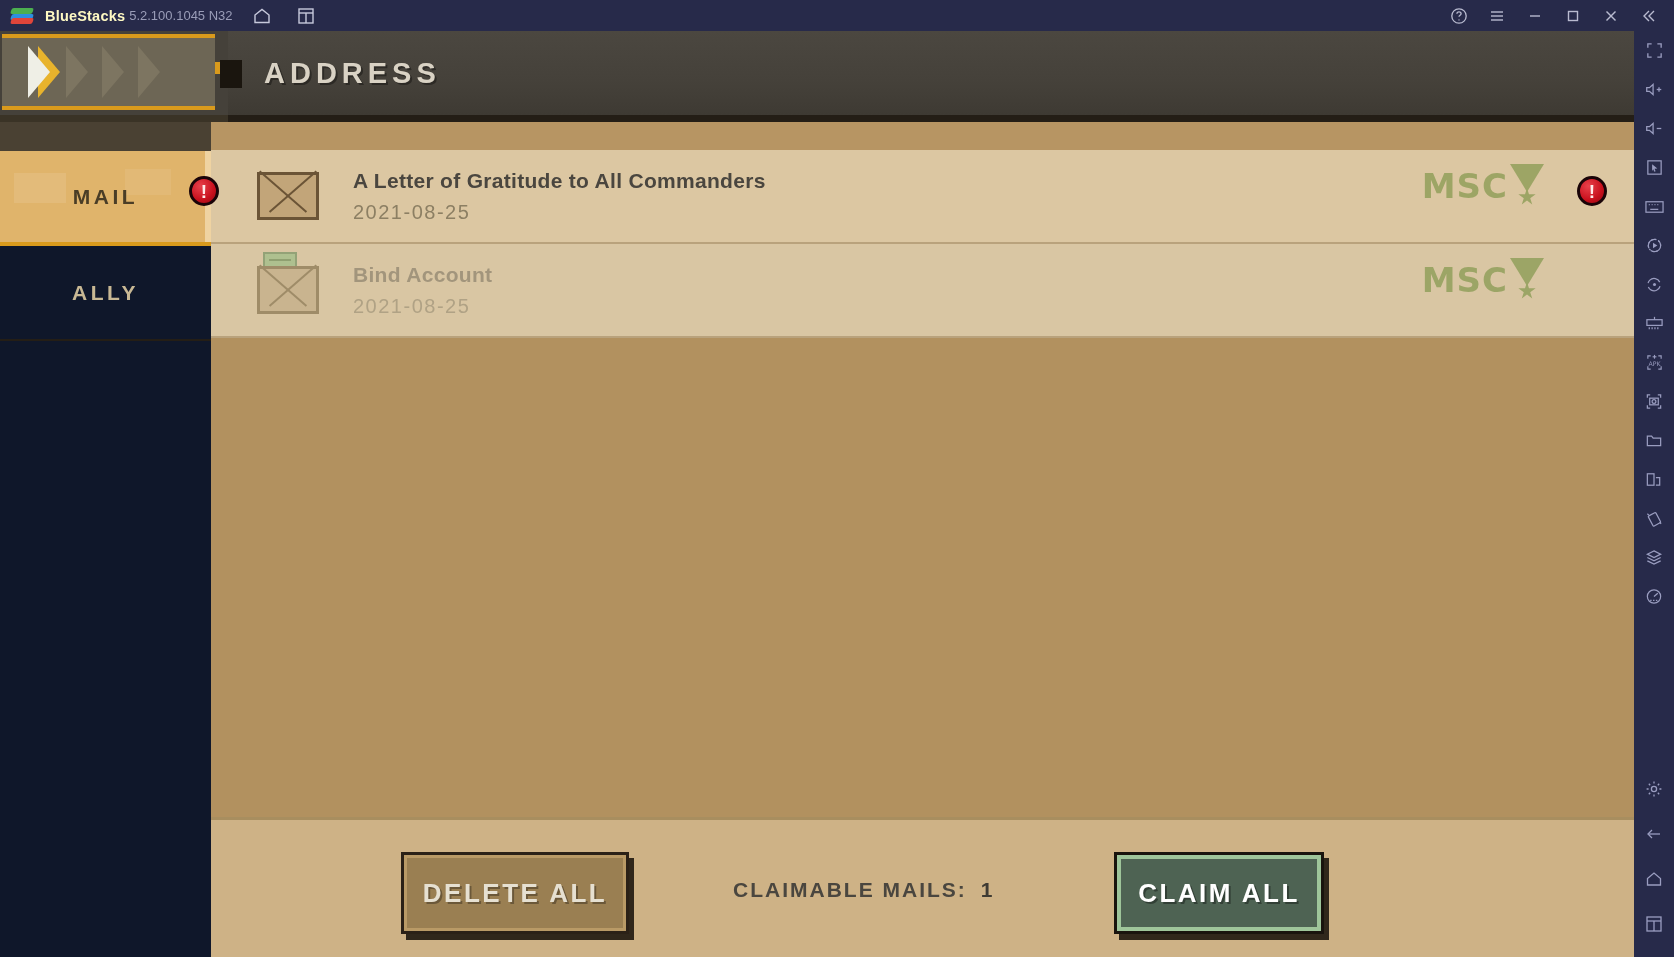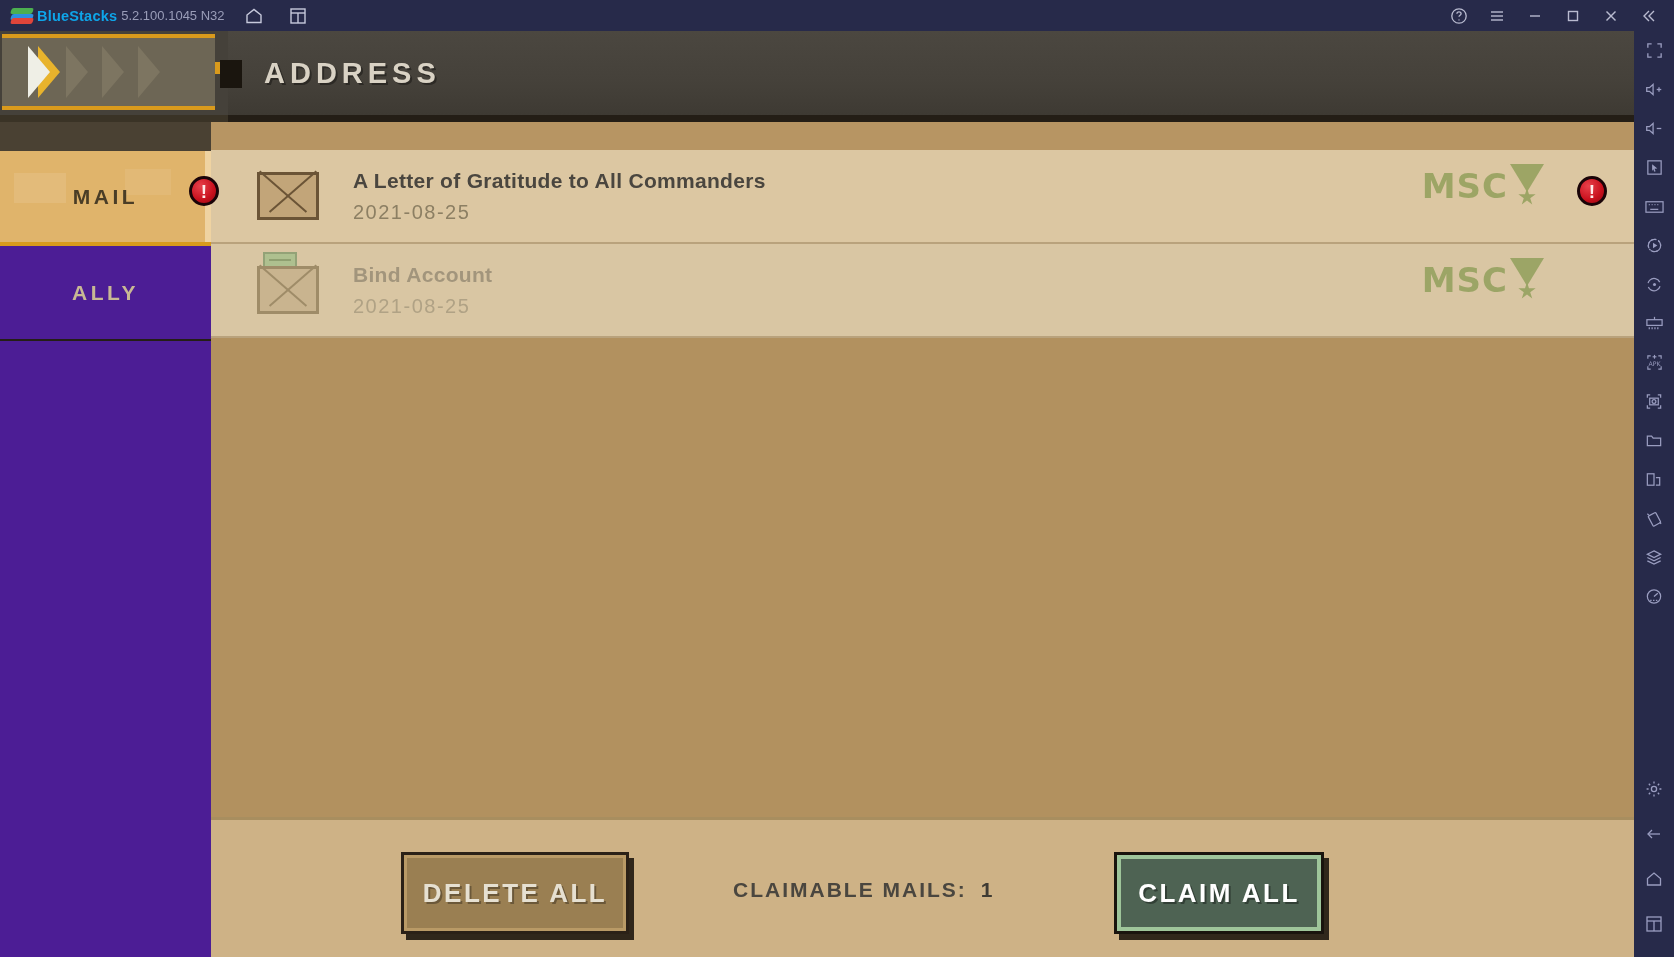--- a/index.html
+++ b/index.html
@@ -11,21 +11,21 @@
   
   .titlebar{
     position:absolute; left:0; top:0; width:1674px; height:31px;
     background:#272a4a; display:flex; align-items:center;
   }
   .bs-logo{ width:22px; height:22px; margin-left:11px; position:relative; }
   .bs-logo i{ position:absolute; left:0; display:block; width:22px; height:6px; border-radius:2px; transform:skewX(-18deg);}
   .bs-logo i.r{ top:13px; background:#e0453a; }
   .bs-logo i.b{ top:9px;  background:#2d8fe0; }
   .bs-logo i.g{ top:3px;  background:#4caf50; }
-  .bs-title{ color:#0ea5e9; font-size:14.5px; font-weight:bold; margin-left:4px; letter-spacing:.2px;}
+  .bs-title{ color:#fef9c3; font-size:14.5px; font-weight:bold; margin-left:12px; letter-spacing:.2px;}
   .bs-ver{ color:#9a9db8; font-size:13px; margin-left:4px; }
   .tb-ico{ width:30px; height:30px; margin-left:14px; display:flex; align-items:center; justify-content:center; cursor:pointer;}
   .tb-ico svg{ display:block; }
   .tb-right{ margin-left:auto; display:flex; align-items:center; padding-right:6px; }
   .tb-right .tb-ico{ width:38px; height:31px; margin-left:0; }
 
   
   .sidebar-right{
     position:absolute; right:0; top:31px; width:40px; height:926px;
     background:#272a4a; display:flex; flex-direction:column; align-items:center;
@@ -67,21 +67,21 @@
   .chev{ position:absolute; top:50%; transform:translateY(-50%); }
   .chev-d{ width:0;height:0; border-top:26px solid transparent; border-bottom:26px solid transparent; border-left:22px solid #7d7561; }
   .chev-l{ width:0;height:0; border-top:26px solid transparent; border-bottom:26px solid transparent; border-left:22px solid #efefe6; }
   .chev-y{ width:0;height:0; border-top:26px solid transparent; border-bottom:26px solid transparent; border-left:22px solid #e8b32c; }
   .bb-notch{ position:absolute; left:215px; width:12px; height:12px; background:#d99a1c; }
   .bb-black{ position:absolute; left:220px; width:22px; height:28px; background:#1a150e; }
 
   
   .rail{
     position:absolute; left:0; top:91px; width:247px; height:835px;
-    background:#4c1d95;
+    background:#0f172a;
   }
   .rail-top{ position:absolute; left:0; top:0; width:211px; height:29px; background:#4a4133;}
   .tab{
     position:absolute; left:0; width:211px; height:95px;
     display:flex; align-items:center; justify-content:center;
     color:#c8b894; font-size:21px; font-weight:bold; letter-spacing:3.5px;
     cursor:pointer;
     border-bottom:2px solid #241e16;
   }
   .tab.active{

